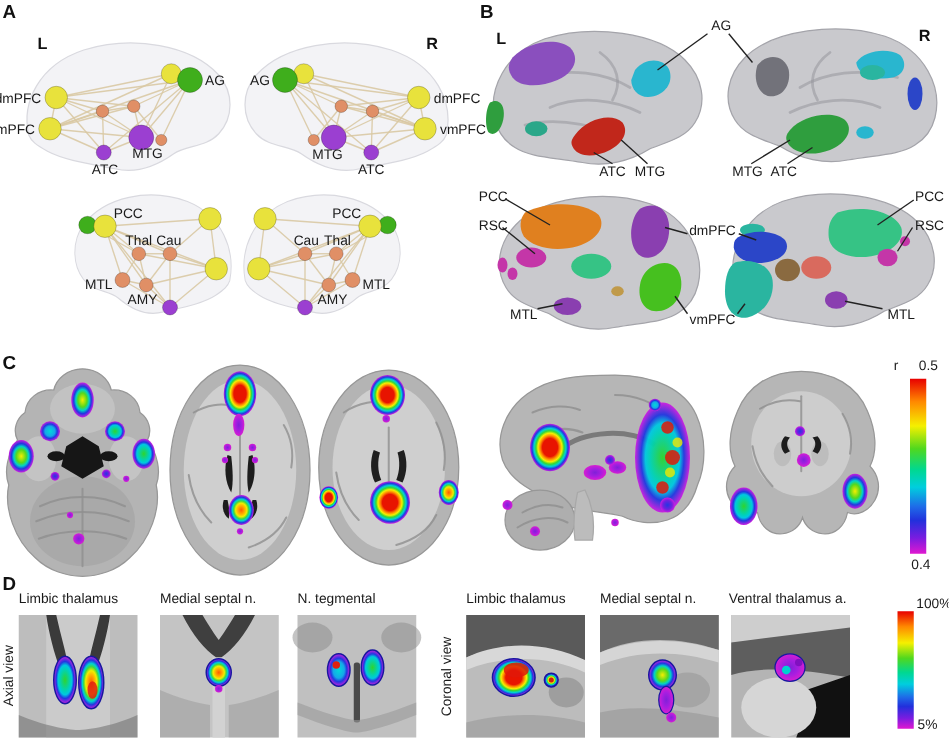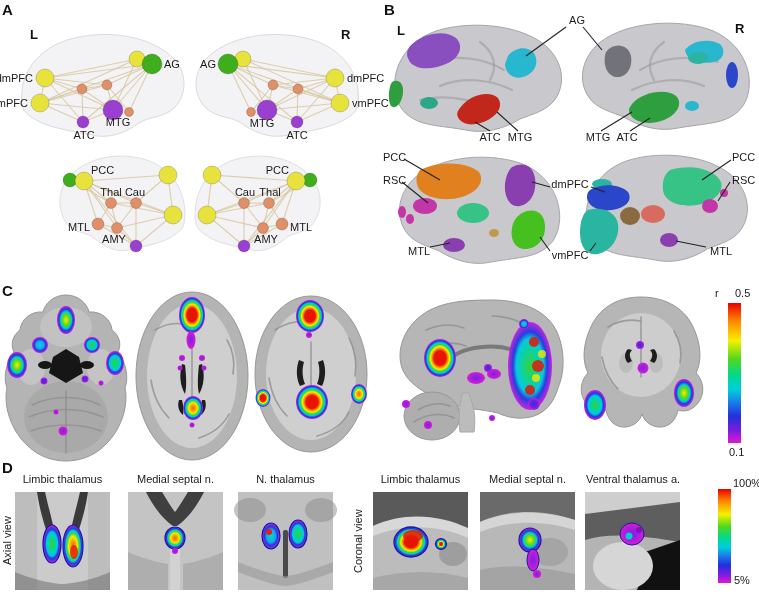--- a/index.html
+++ b/index.html
@@ -14,21 +14,21 @@
   .edges line{stroke:#d9c9a4;stroke-width:1.1;stroke-opacity:.9;}
   .node{stroke:rgba(0,0,0,.3);stroke-width:.6;}
   .glass{fill:#f3f3f6;stroke:#d9d9df;stroke-width:1;}
   .surf{fill:#c9c9cd;stroke:#a4a4aa;stroke-width:1;}
   .sulci path{stroke:#95959d;stroke-width:2.2;fill:none;opacity:.55;stroke-linecap:round;}
   .slice-sulci path{stroke:#8f8f8f;stroke-width:1.6;fill:none;opacity:.8;stroke-linecap:round;}
   .cbar{position:absolute;width:13px;
     background:linear-gradient(to bottom,#e80000 0%,#ff8800 13%,#f5f000 27%,#50d81e 40%,
       #00d890 52%,#00cede 62%,#1e6ce8 73%,#2230dc 81%,#7a1ce0 91%,#e018d0 100%);}
   .cblab{position:absolute;font-size:11px;white-space:nowrap;}
-  .dtitle{position:absolute;top:473px;font-size:11px;text-align:center;white-space:nowrap;}
+  .dtitle{position:absolute;top:473px;font-size:11px;text-align:left;white-space:nowrap;}
   .vlabel{position:absolute;top:492px;height:98px;font-size:11px;writing-mode:vertical-rl;
           transform:rotate(180deg);text-align:center;line-height:13px;}
   .dimg{position:absolute;top:492px;}
 </style>
 </head>
 <body>
 
 <div id="fig">
 
   <svg width="0" height="0" style="position:absolute">
@@ -474,28 +474,28 @@
       <ellipse cx="17" cy="108" rx="11" ry="15" fill="url(#hx-green)"></ellipse>
       <ellipse cx="106" cy="96" rx="10" ry="14" fill="url(#hx-yellow)"></ellipse>
       <circle cx="62" cy="48" r="4" fill="url(#hx-blue)"></circle>
       <circle cx="65" cy="71" r="5.5" fill="url(#hx-purple)"></circle>
     </g>
   </svg>
 
   <div class="cbar" style="left:728px;top:303px;height:140px"></div>
   <div class="cblab" style="left:715px;top:287px">r</div>
   <div class="cblab" style="left:735px;top:287px">0.5</div>
-  <div class="cblab" style="left:729px;top:446px">0.1</div>
+  <div class="cblab" style="left:729px;top:446px">0.4</div>
 
   <div class="vlabel" style="left:1px">Axial view</div>
   <div class="vlabel" style="left:352px">Coronal view</div>
 
   <div class="dtitle" style="left:15px;width:95px">Limbic thalamus</div>
   <div class="dtitle" style="left:128px;width:95px">Medial septal n.</div>
-  <div class="dtitle" style="left:238px;width:95px">N. thalamus</div>
+  <div class="dtitle" style="left:238px;width:95px">N. tegmental</div>
   <div class="dtitle" style="left:373px;width:95px">Limbic thalamus</div>
   <div class="dtitle" style="left:480px;width:95px">Medial septal n.</div>
   <div class="dtitle" style="left:583px;width:100px">Ventral thalamus a.</div>
 
   <svg class="dimg" style="left:15px" width="95" height="98" viewBox="0 0 95 98">
     <rect width="95" height="98" fill="#bdbdbd"></rect>
     <rect x="22" y="0" width="51" height="98" fill="#cbcbcb"></rect>
     <path fill="#3a3a3a" d="M30,0 C34,18 38,30 40,44 L34,46 C28,30 24,14 22,0 Z"></path>
     <path fill="#3a3a3a" d="M65,0 C61,18 57,30 55,44 L61,46 C67,30 71,14 73,0 Z"></path>
     <path fill="#6e6e6e" d="M0,80 C18,88 40,92 47,92 C56,92 78,88 95,80 L95,98 L0,98 Z" opacity=".55"></path>

